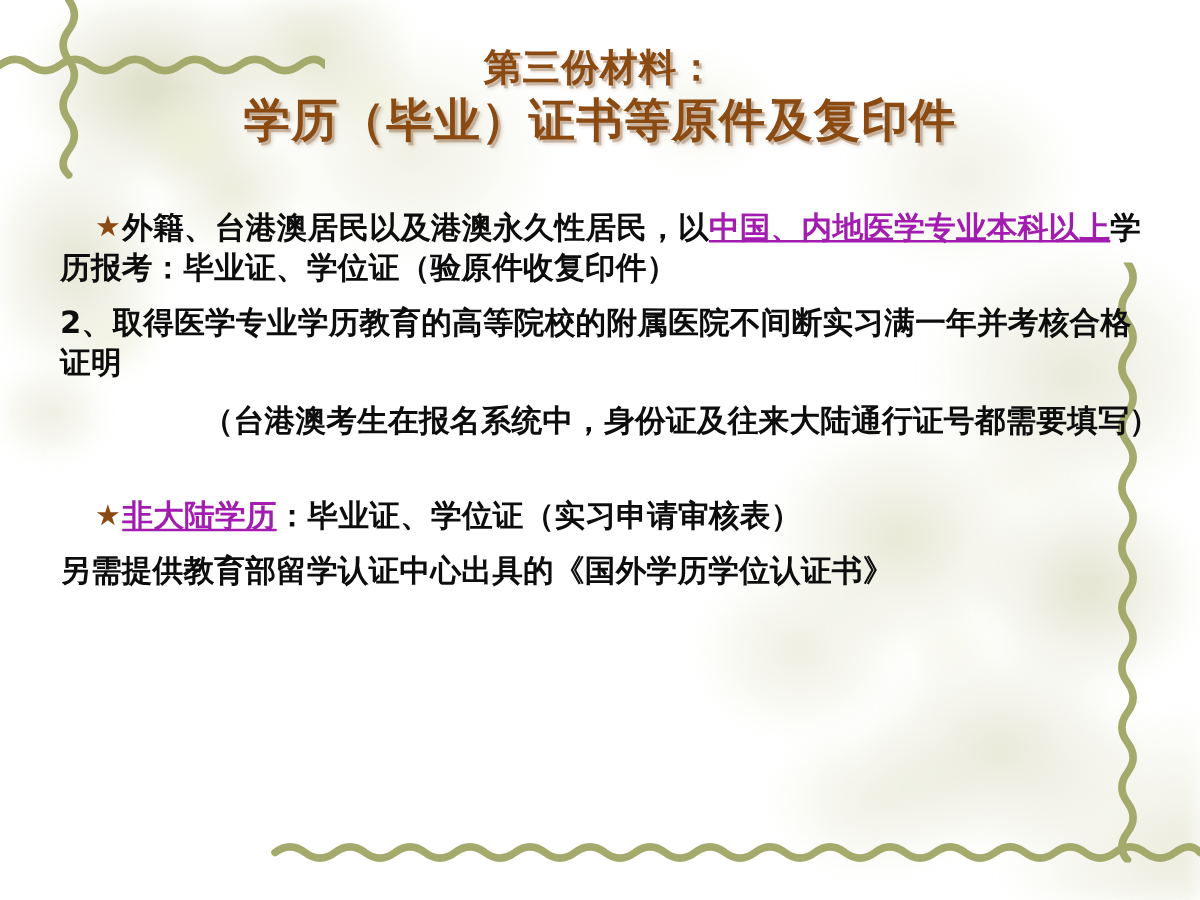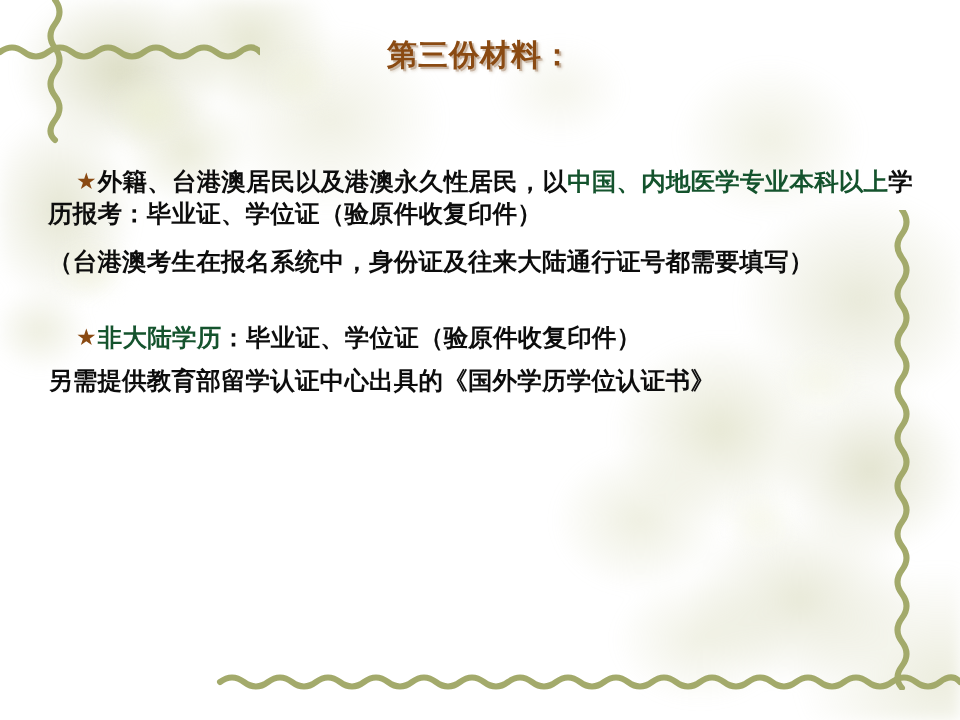--- a/index.html
+++ b/index.html
@@ -101,24 +101,24 @@
   .para {
     font-family: "DejaVu Sans", "Liberation Sans", sans-serif;
     font-size: 24.5px;
     font-weight: bold;
     color: #0d0d0d;
     line-height: 1.30;
     letter-spacing: 0.2px;
   }
   .para.indent { text-indent: 14px; }
   .gap-sm { margin-top: 12px; }
-  .gap-md { margin-top: 16px; }
+  .gap-md { margin-top: 16px; text-align: right; }
   .gap-lg { margin-top: 44px; }
 
-  .red { color: #14532d; }
+  .red { color: #a21caf; text-decoration: underline; }
 
   .star {
     display: inline-block;
     color: #8a4a12;
     font-size: 23px;
     line-height: 1;
     vertical-align: 1px;
     margin-right: 1px;
   }
 </style>
@@ -144,34 +144,36 @@
   </div>
 
   <div class="deco" id="deco-right">
     <svg width="30" height="480" viewBox="0 0 30 480">
       <path d="M14 0 Q 23 12 14 24 T 14 48 T 14 72 T 14 96 T 14 120 T 14 144 T 14 168 T 14 192 T 14 216 T 14 240 T 14 264 T 14 288 T 14 312 T 14 336 T 14 360 T 14 384 T 14 408 T 14 432 T 14 456 T 14 478" fill="none" stroke="#a3aa6b" stroke-width="6" stroke-linecap="round"></path>
     </svg>
   </div>
 
   <div class="title-block">
     <div class="title-line" id="title-line-1">第三份材料：</div>
+    <div class="title-line" id="title-line-2">学历（毕业）证书等原件及复印件</div>
   </div>
 
   <div class="body-block">
 
     <div class="para indent">
       <span class="star">★</span><span>外籍、台港澳居民以及港澳永久性居民，以</span><span class="red">中国、内地医学专业本科以上</span><span>学历报考：毕业证、学位证（验原件收复印件）</span>
     </div>
 
 
 
+    <div class="para gap-sm">2、取得医学专业学历教育的高等院校的附属医院不间断实习满一年并考核合格证明</div>
 
     <div class="para gap-md">（台港澳考生在报名系统中，身份证及往来大陆通行证号都需要填写）</div>
 
     <div class="para indent gap-lg">
-      <span class="star">★</span><span class="red">非大陆学历</span><span>：毕业证、学位证（验原件收复印件）</span>
+      <span class="star">★</span><span class="red">非大陆学历</span><span>：毕业证、学位证（实习申请审核表）</span>
     </div>
 
     <div class="para gap-sm">另需提供教育部留学认证中心出具的《国外学历学位认证书》</div>
 
   </div>
 
 </div>
 
 </body></html>

